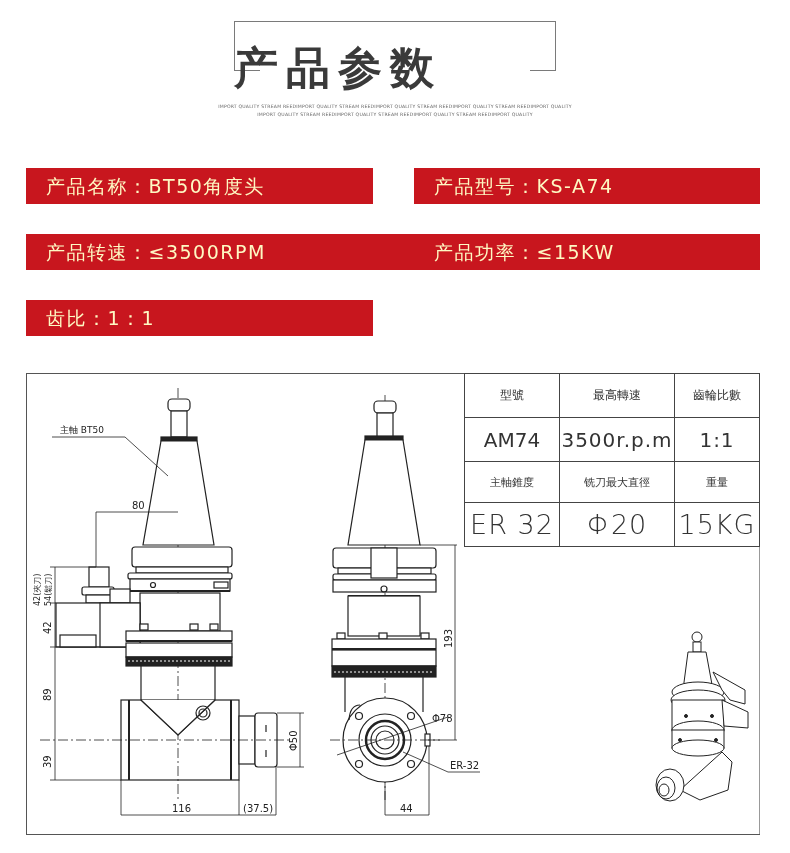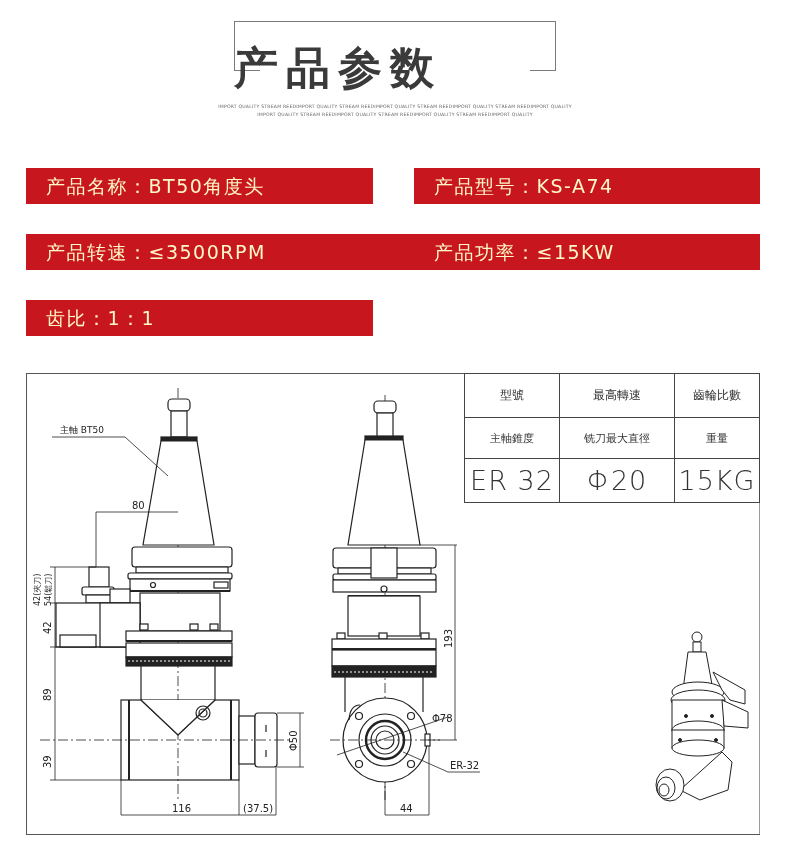--- a/index.html
+++ b/index.html
@@ -228,20 +228,25 @@
   </g>
 </svg>
 
 <table class="spec-table">
   <tbody>
       <tr class="r1">
     <td class="c1">型號</td>
     <td class="c2">最高轉速</td>
     <td class="c3">齒輪比數</td>
   </tr>
+  <tr class="r2">
+    <td class="c1 serif">AM74</td>
+    <td class="c2 thin">3500r.p.m</td>
+    <td class="c3 thin">1:1</td>
+  </tr>
   <tr class="r3">
     <td class="c1">主軸錐度</td>
     <td class="c2">铣刀最大直徑</td>
     <td class="c3">重量</td>
   </tr>
   <tr class="r4">
     <td class="c1 thin">ER 32</td>
     <td class="c2 thin">Φ20</td>
     <td class="c3 thin">15KG</td>
   </tr>

